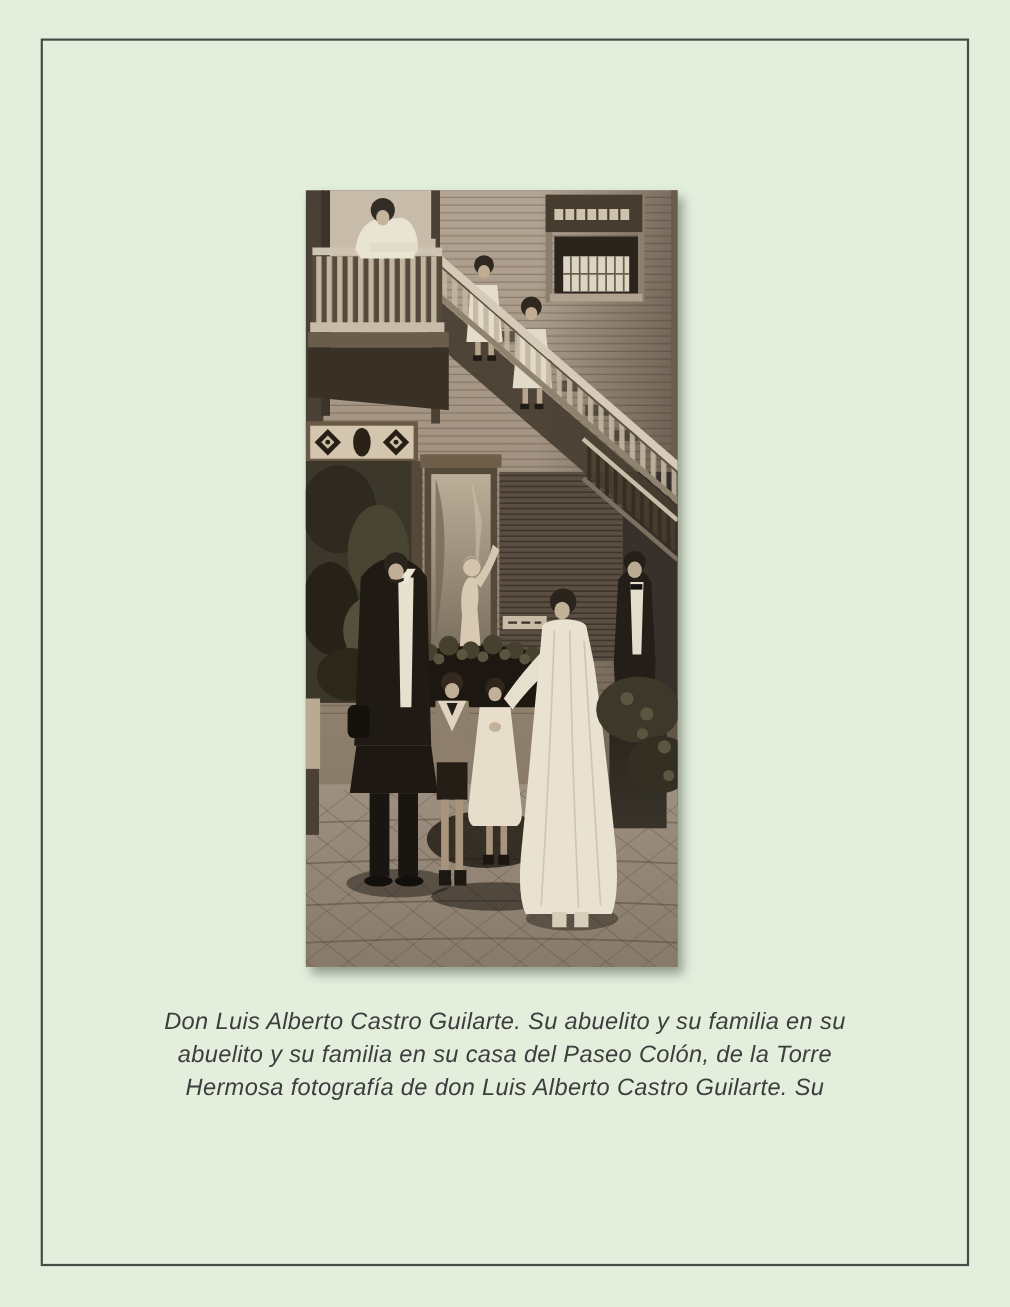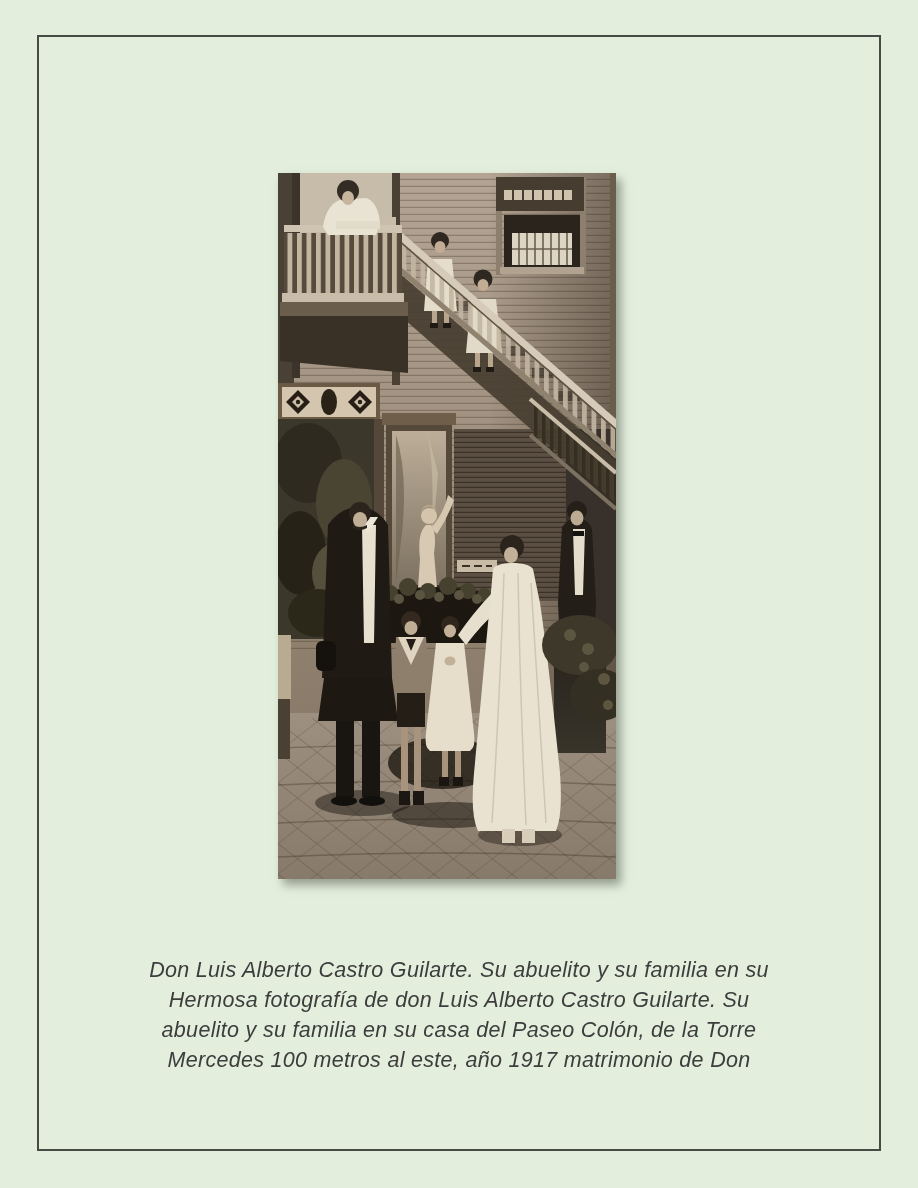--- a/index.html
+++ b/index.html
@@ -5,21 +5,21 @@
   html,body{margin:0;padding:0;background:#e3eedd;}
   .page{position:relative;width:918px;height:1188px;background:#e3eedd;overflow:hidden;
         font-family:"Liberation Sans",sans-serif;}
   .frame{position:absolute;left:37px;top:35px;width:840px;height:1112px;
          border:2px solid #454c45;}
   .photo{position:absolute;left:278px;top:173px;width:338px;height:706px;margin:0;
          box-shadow:5px 6px 9px rgba(85,95,80,0.55);background:#9a8c7b;}
   .photo svg{display:block;width:338px;height:706px;}
   .caption{position:absolute;left:59px;top:913px;width:800px;text-align:center;
            font-style:italic;font-size:21.5px;line-height:30px;color:#3d3d3d;
-           letter-spacing:0.3px;margin-top:42px;}
+           letter-spacing:0.3px;}
   .caption-line{white-space:nowrap;}
 </style>
 </head>
 <body>
 
 <div class="page">
   <div class="frame"></div>
 
   <figure class="photo">
     <svg viewBox="0 0 338 706" xmlns="http://www.w3.org/2000/svg">
@@ -304,17 +304,16 @@
           <circle cx="310" cy="476" r="6"></circle>
           <circle cx="326" cy="506" r="6"></circle>
         <circle cx="306" cy="494" r="5"></circle>
           <circle cx="330" cy="532" r="5"></circle>
       </g>
     </svg>
   </figure>
 
   <div class="caption">
     <div class="caption-line">Don Luis Alberto Castro Guilarte. Su abuelito y su familia en su</div>
+    <div class="caption-line">abuelito y su familia en su casa del Paseo Colón, de la Torre</div>
     <div class="caption-line">Hermosa fotografía de don Luis Alberto Castro Guilarte. Su</div>
-    <div class="caption-line">abuelito y su familia en su casa del Paseo Colón, de la Torre</div>
-    <div class="caption-line">Mercedes 100 metros al este, año 1917 matrimonio de Don</div>
   </div>
 </div>
 
 </body></html>

